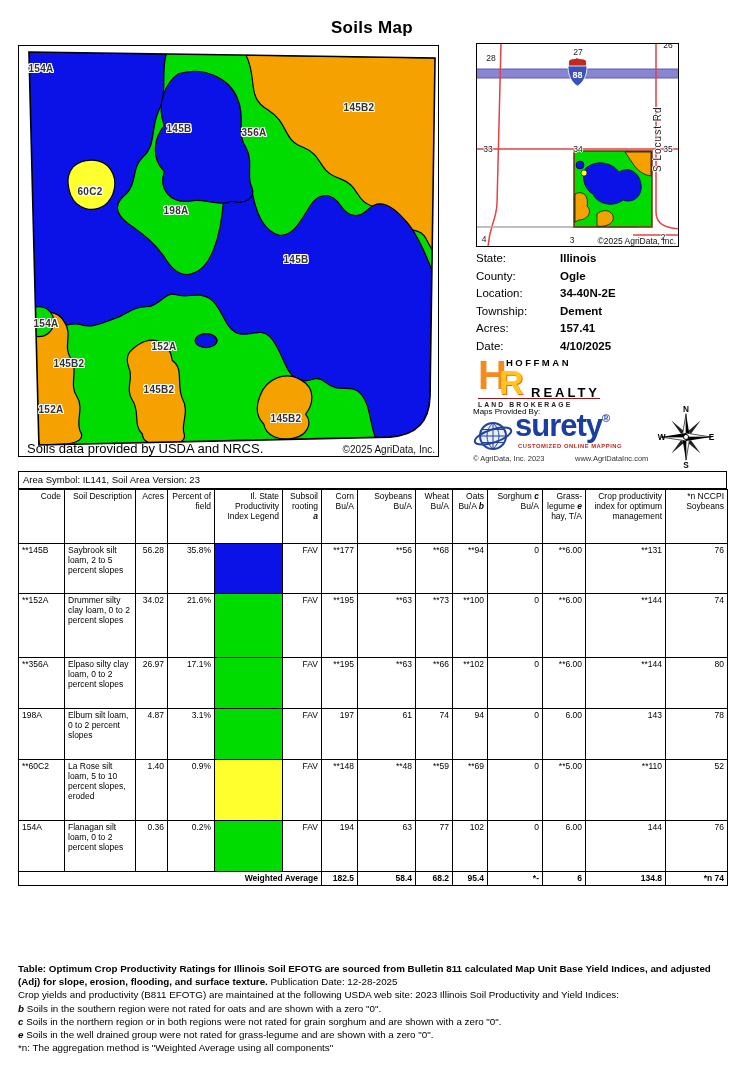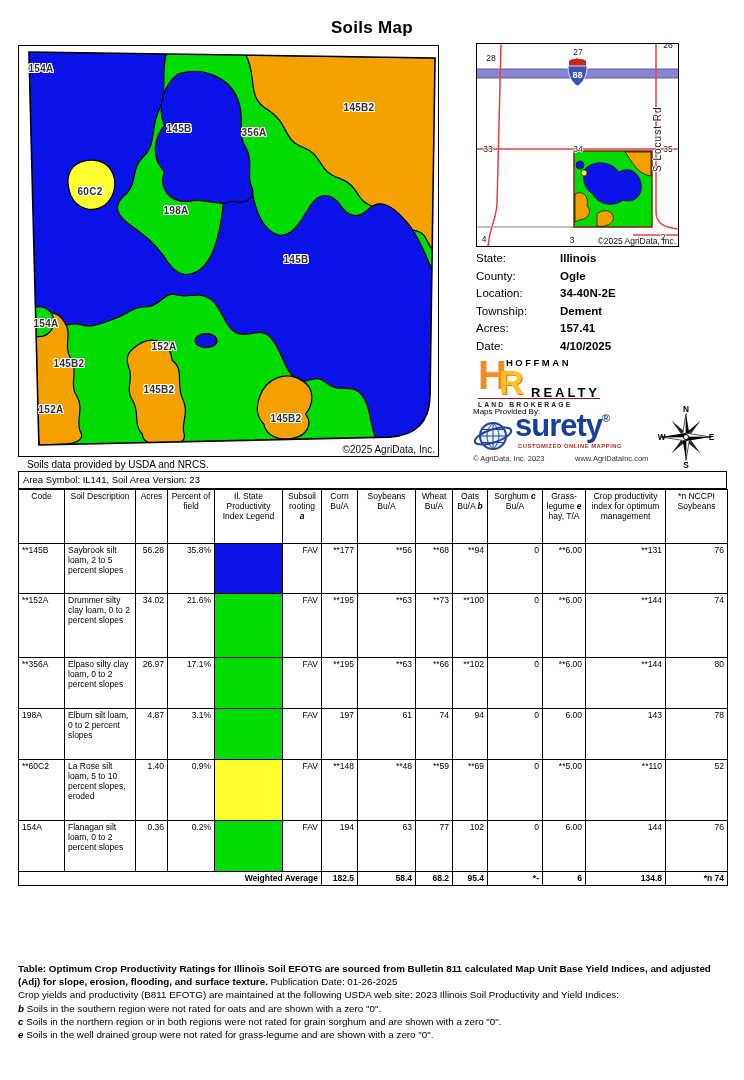--- a/index.html
+++ b/index.html
@@ -5,21 +5,21 @@
 *{margin:0;padding:0;box-sizing:border-box}
 html,body{width:744px;height:1080px;background:#fff;font-family:"Liberation Sans",sans-serif;color:#000}
 .page{position:relative;width:744px;height:1076px;overflow:hidden}
 .title{position:absolute;top:18px;left:0;width:744px;text-align:center;font-size:17px;font-weight:bold;letter-spacing:.3px}
 
 .map-box{position:absolute;left:18px;top:45px;width:421px;height:412px;border:1.6px solid #000;background:#fff}
 .map-box svg{position:absolute;left:0;top:0;width:100%;height:100%}
 .soil-label{position:absolute;transform:translate(-50%,-50%);font-size:10px;font-weight:600;color:#333;white-space:nowrap;letter-spacing:.3px;
  text-shadow:-1px 0 #fff,1px 0 #fff,0 -1px #fff,0 1px #fff,-1px -1px #fff,1px 1px #fff,-1px 1px #fff,1px -1px #fff}
 .map-copy{position:absolute;right:3px;bottom:1px;font-size:10px;color:#111;background:rgba(255,255,255,.0)}
-.usda-note{position:absolute;left:27px;top:459px;font-size:10px}
+.usda-note{position:absolute;left:27px;top:441px;font-size:13px}
 
 .minimap{position:absolute;left:476px;top:43px;width:203px;height:204px;border:1.6px solid #000;background:#fff;overflow:hidden}
 .minimap svg{position:absolute;left:0;top:0}
 .sec-num{position:absolute;transform:translate(-50%,-50%);font-size:8.5px;color:#222;
  text-shadow:-1px 0 #fff,1px 0 #fff,0 -1px #fff,0 1px #fff}
 .locust{position:absolute;left:175px;top:28px;height:100px;writing-mode:vertical-rl;transform:rotate(180deg);font-size:10px;color:#222;letter-spacing:1px;
  text-shadow:-1px 0 #fff,1px 0 #fff,0 -1px #fff,0 1px #fff}
 .mini-copy{position:absolute;right:2px;bottom:0px;font-size:8.5px;color:#111;text-shadow:0 0 2px #fff}
 
 .info{position:absolute;left:476px;top:252px;font-size:11.5px}
@@ -40,21 +40,21 @@
 .surety-reg{font-size:11px;vertical-align:14px}
 .surety-tag{position:absolute;left:45px;top:27px;font-size:5.8px;font-weight:bold;color:#C2291F;letter-spacing:.55px}
 .surety-copy{position:absolute;left:0;top:38px;font-size:7.5px;color:#333}
 .surety-web{position:absolute;left:102px;top:38px;font-size:7.5px;color:#333}
 .compass{position:absolute;left:654px;top:404px;width:64px;height:66px}
 
 .table-wrap{position:absolute;left:18px;top:471px;width:709px}
 .area-symbol{border:1.6px solid #000;font-size:9.5px;padding:2px 4px;height:18px;background:#fff}
 table{border-collapse:collapse;width:709px;font-size:8.5px;table-layout:fixed;border:1.6px solid #000}
 th,td{border:1px solid #000;padding:1px 3px;vertical-align:top;overflow:hidden}
-th{font-weight:normal;text-align:center;height:54px}
+th{font-weight:normal;text-align:right;height:54px}
 td.num{text-align:right}
 tr.wa td{font-weight:bold;height:14px;text-align:right}
 
 .footnotes{position:absolute;left:18px;top:962px;width:710px;font-size:9.8px;line-height:13.2px}
 .fn-bold{font-weight:bold}
 .fn-em{font-weight:bold;font-style:italic}
 
 .c-green{fill:#00DB00}.c-blue{fill:#0A12E8}.c-orange{fill:#F5A100}.c-yellow{fill:#FFFF2E}
 .rim{stroke:#000;stroke-width:1.2}
 </style>
@@ -358,20 +358,21 @@
           <td class="num">*-</td>
           <td class="num">6</td>
           <td class="num">134.8</td>
           <td class="num">*n 74</td>
         </tr>
       </tbody>
     </table>
   </div>
 
   <div class="footnotes" id="footnotes">
-      <div class="fn-line"><span class="fn-bold">Table: Optimum Crop Productivity Ratings for Illinois Soil EFOTG are sourced from Bulletin 811 calculated Map Unit Base Yield Indices, and adjusted (Adj) for slope, erosion, flooding, and surface texture.</span><span class="fn-em"></span><span> Publication Date: 01-26-2025</span></div>
+      <div class="fn-line"><span class="fn-bold">Table: Optimum Crop Productivity Ratings for Illinois Soil EFOTG are sourced from Bulletin 811 calculated Map Unit Base Yield Indices, and adjusted (Adj) for slope, erosion, flooding, and surface texture.</span><span class="fn-em"></span><span> Publication Date: 12-28-2025</span></div>
       <div class="fn-line"><span class="fn-bold"></span><span class="fn-em"></span><span>Crop yields and productivity (B811 EFOTG) are maintained at the following USDA web site: 2023 Illinois Soil Productivity and Yield Indices:</span></div>
       <div class="fn-line"><span class="fn-bold"></span><span class="fn-em">b</span><span> Soils in the southern region were not rated for oats and are shown with a zero "0".</span></div>
       <div class="fn-line"><span class="fn-bold"></span><span class="fn-em">c</span><span> Soils in the northern region or in both regions were not rated for grain sorghum and are shown with a zero "0".</span></div>
       <div class="fn-line"><span class="fn-bold"></span><span class="fn-em">e</span><span> Soils in the well drained group were not rated for grass-legume and are shown with a zero "0".</span></div>
+      <div class="fn-line"><span class="fn-bold"></span><span class="fn-em"></span><span>*n: The aggregation method is "Weighted Average using all components"</span></div>
     </div>
 
 </div>
 
 </body></html>

